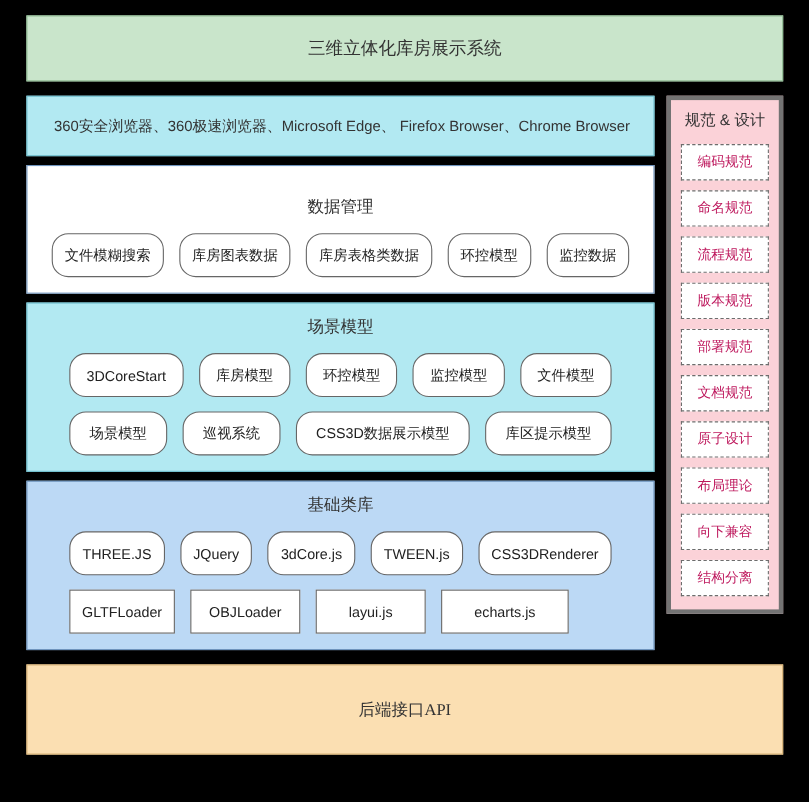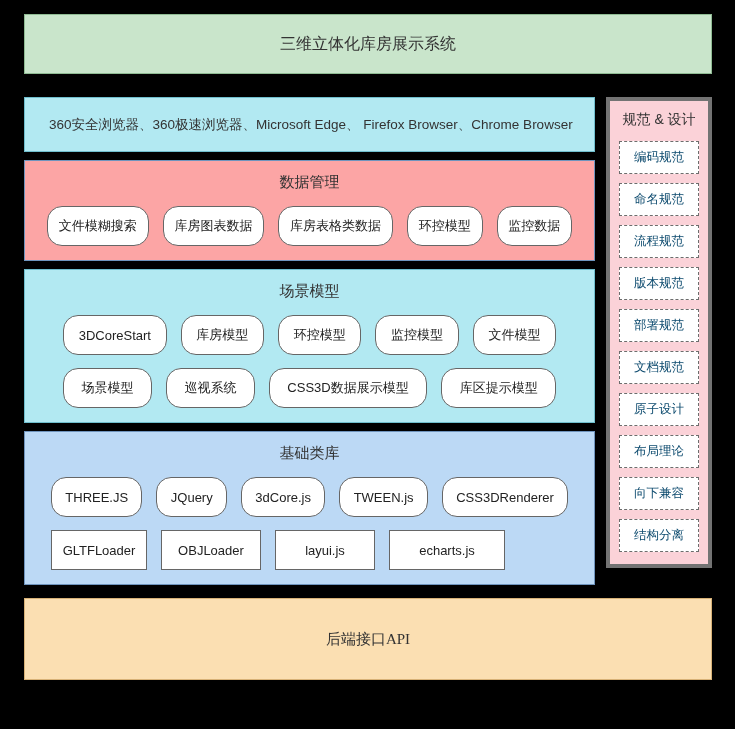--- a/index.html
+++ b/index.html
@@ -32,21 +32,21 @@
     text-align: center;
     width: 100%;
   }
 
   
   .title-band {
     height: 60px;
     background: #c9e5cb;
     border-color: #8fbb93;
     justify-content: center;
-    margin-bottom: 23px;
+    margin-bottom: 13px;
   }
   .title-band .band-title { font-size: 16px; }
 
   
   .middle {
     display: flex;
     align-items: flex-start;
     gap: 11px;
   }
   .main-col {
@@ -64,23 +64,23 @@
     justify-content: center;
     align-items: flex-start;
   }
   .browser-text {
     font-size: 13.5px;
     color: #333333;
     padding-left: 24px;
   }
 
   
-  .data-band { background: #fca5a5; padding: 12px 0 14px; }
+  .data-band { background: #ffffff; padding: 28px 0 14px; }
   .scene-band { background: #b2e9f2; border-color: #6fbecd; padding: 12px 16px 14px; }
-  .lib-band  { background: #bcd9f5; padding: 12px 4px 14px; }
+  .lib-band  { background: #bcd9f5; padding: 12px 16px 14px; }
 
   .row {
     display: flex;
     gap: 14px;
     padding: 0 22px;
     width: 100%;
     margin-top: 14px;
   }
   .row.tight { margin-top: 13px; }
 
@@ -117,21 +117,21 @@
   }
   .side-cell {
     width: 100%;
     height: 33px;
     background: #ffffff;
     border: 1px dashed #6d6d6d;
     display: flex;
     align-items: center;
     justify-content: center;
     font-size: 12.5px;
-    color: #0c4a6e;
+    color: #be185d;
     white-space: nowrap;
   }
 
   
   .api-band {
     height: 82px;
     background: #fbdfb2;
     border-color: #d8b277;
     justify-content: center;
     margin-top: 13px;

